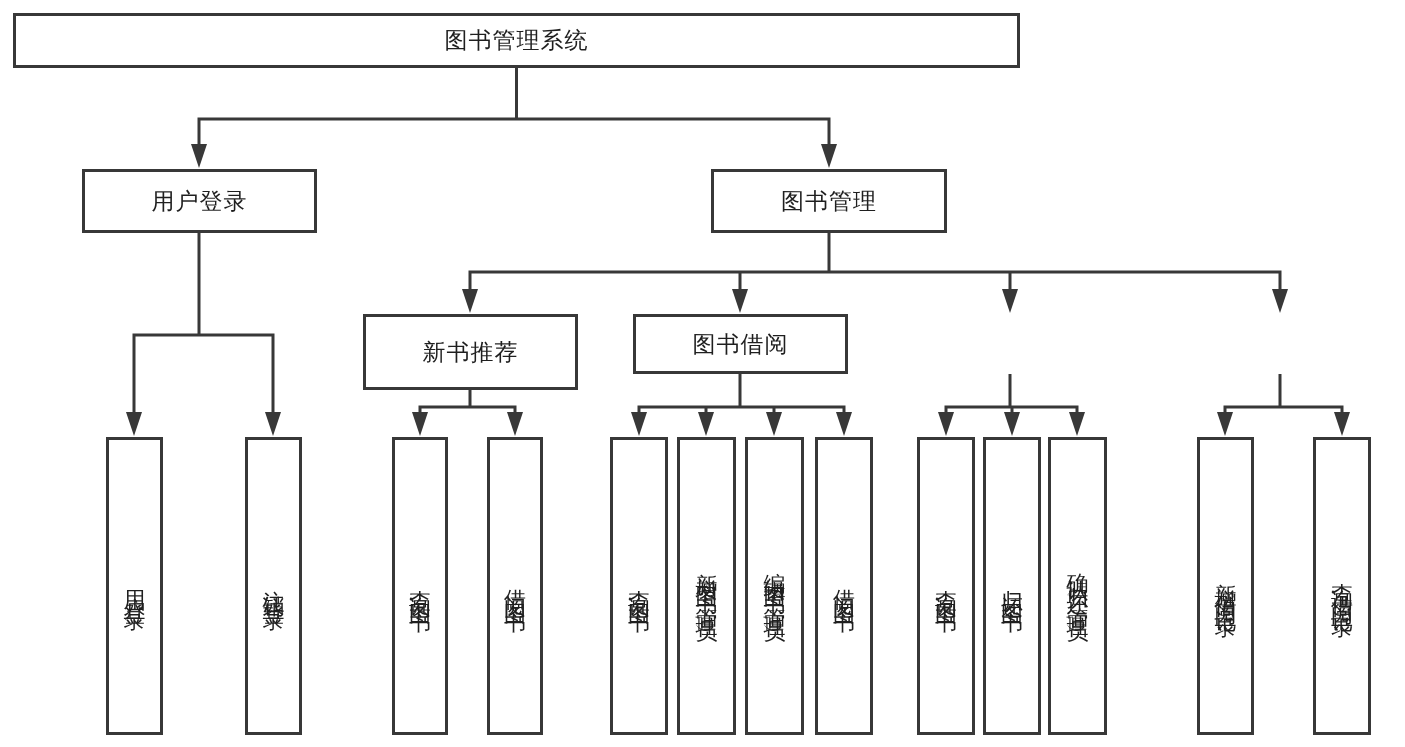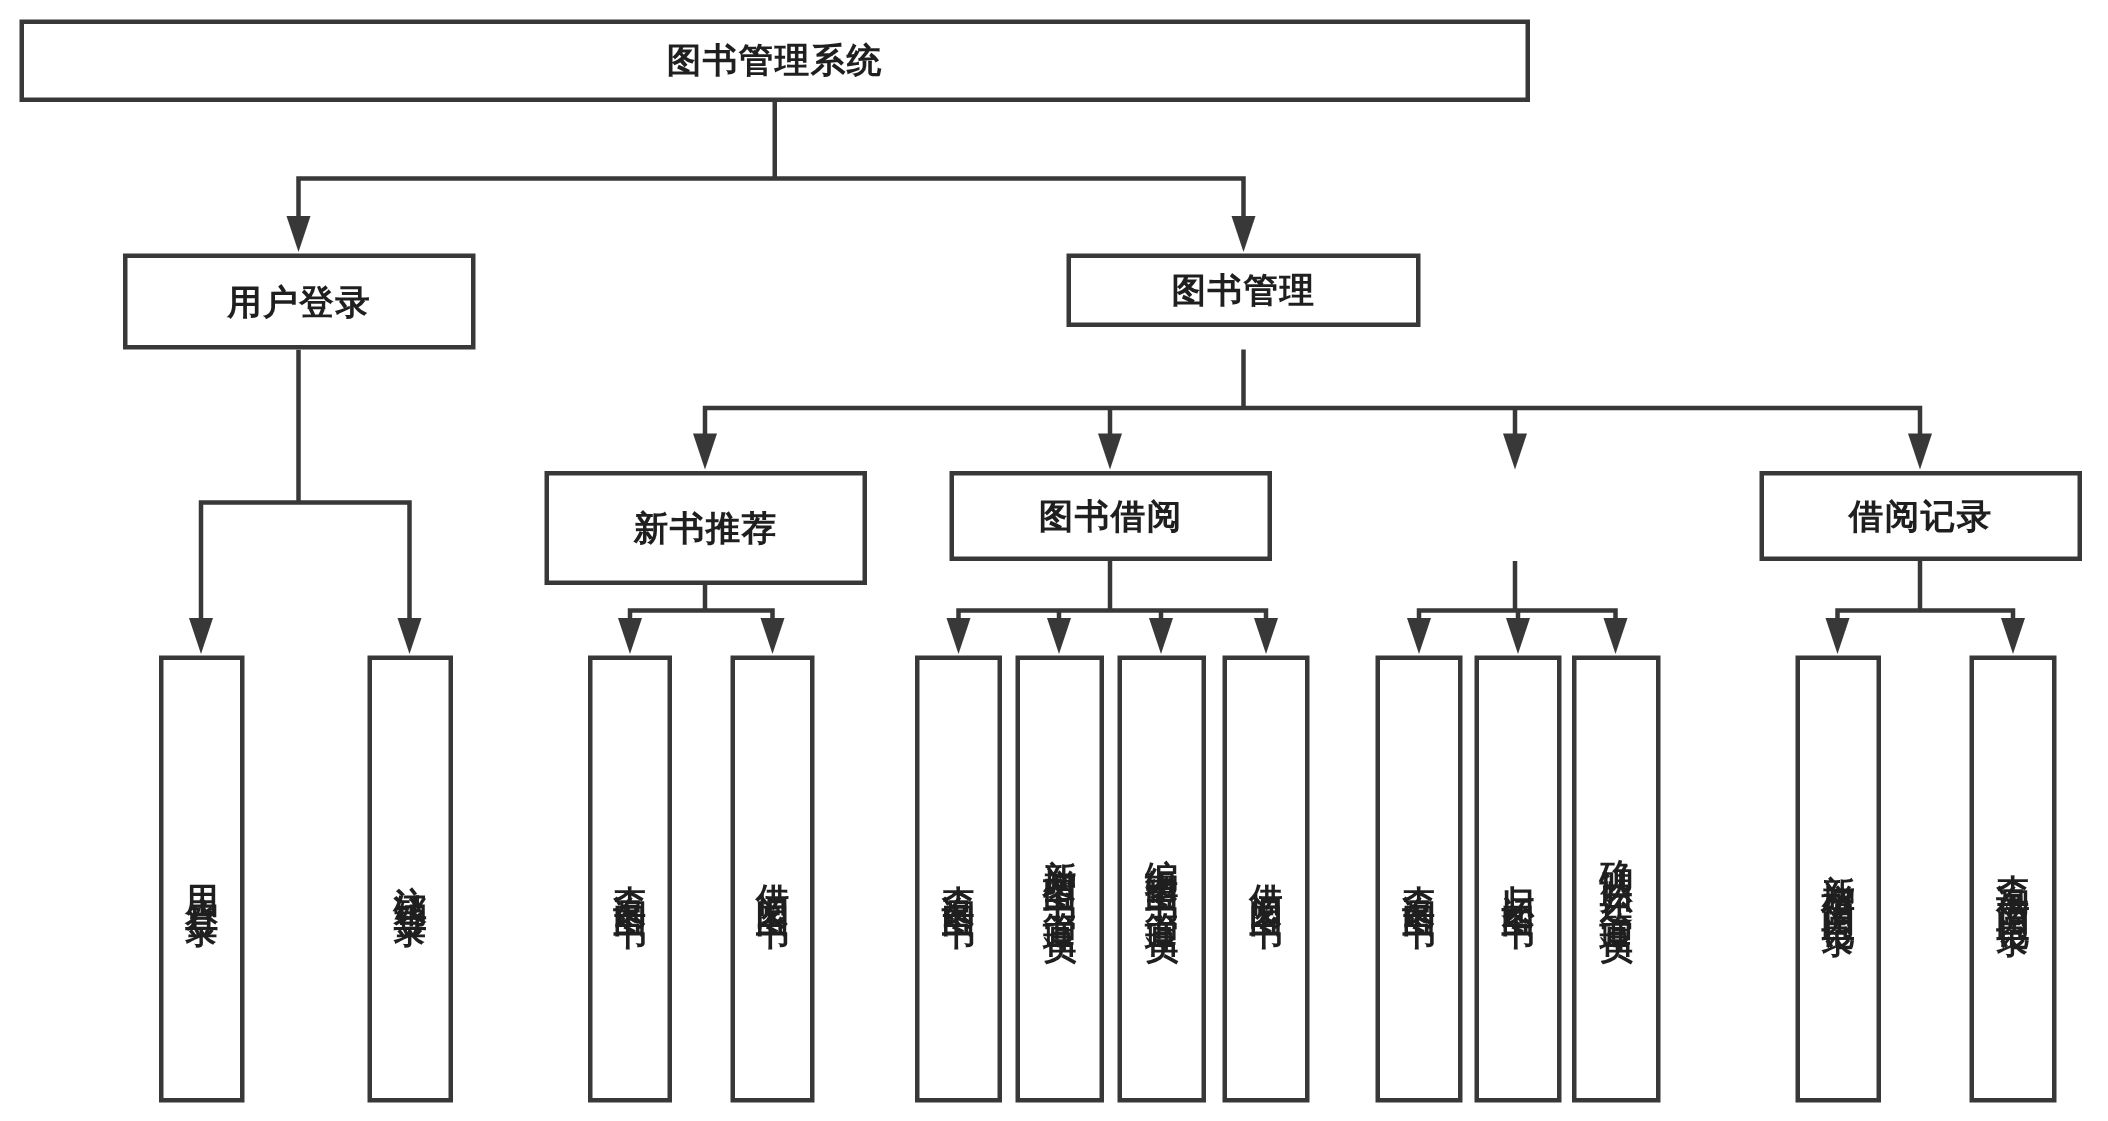--- a/index.html
+++ b/index.html
@@ -3,21 +3,20 @@
 <meta charset="utf-8">
 <style>
   html, body { margin: 0; padding: 0; background: #ffffff; }
   .canvas {
     position: relative;
     width: 1405px;
     height: 747px;
     background: #ffffff;
     font-family: "Liberation Sans", sans-serif;
     overflow: hidden;
-    font-weight: bold;
   }
   svg.wires { position: absolute; left: 0; top: 0; width: 1405px; height: 747px; }
   .box {
     position: absolute;
     box-sizing: border-box;
     border: 3px solid #383838;
     background: #ffffff;
     display: flex;
     align-items: center;
     justify-content: center;
@@ -89,32 +88,29 @@
     </g>
   </svg>
 
   <div class="box" style="left:13px; top:13px; width:1007px; height:55px;">
     <span>图书管理系统</span>
   </div>
 
   <div class="box" style="left:82px; top:169px; width:235px; height:64px;">
     <span>用户登录</span>
   </div>
-  <div class="box" style="left:711px; top:169px; width:236px; height:49px;">
+  <div class="box" style="left:711px; top:169px; width:236px; height:64px;">
     <span>图书管理</span>
   </div>
 
   <div class="box" style="left:363px; top:314px; width:215px; height:76px;">
     <span>新书推荐</span>
   </div>
   <div class="box" style="left:633px; top:314px; width:215px; height:60px;">
     <span>图书借阅</span>
-  </div>
-  <div class="box" style="left:1173px; top:314px; width:215px; height:60px;">
-    <span>借阅记录</span>
   </div>
 
   <div class="box vbox" style="left:106px; top:437px; width:57px; height:298px;">
     <span class="vtext">用户登录</span>
   </div>
   <div class="box vbox" style="left:245px; top:437px; width:57px; height:298px;">
     <span class="vtext">注销登录</span>
   </div>
 
   <div class="box vbox" style="left:392px; top:437px; width:56px; height:298px;">

